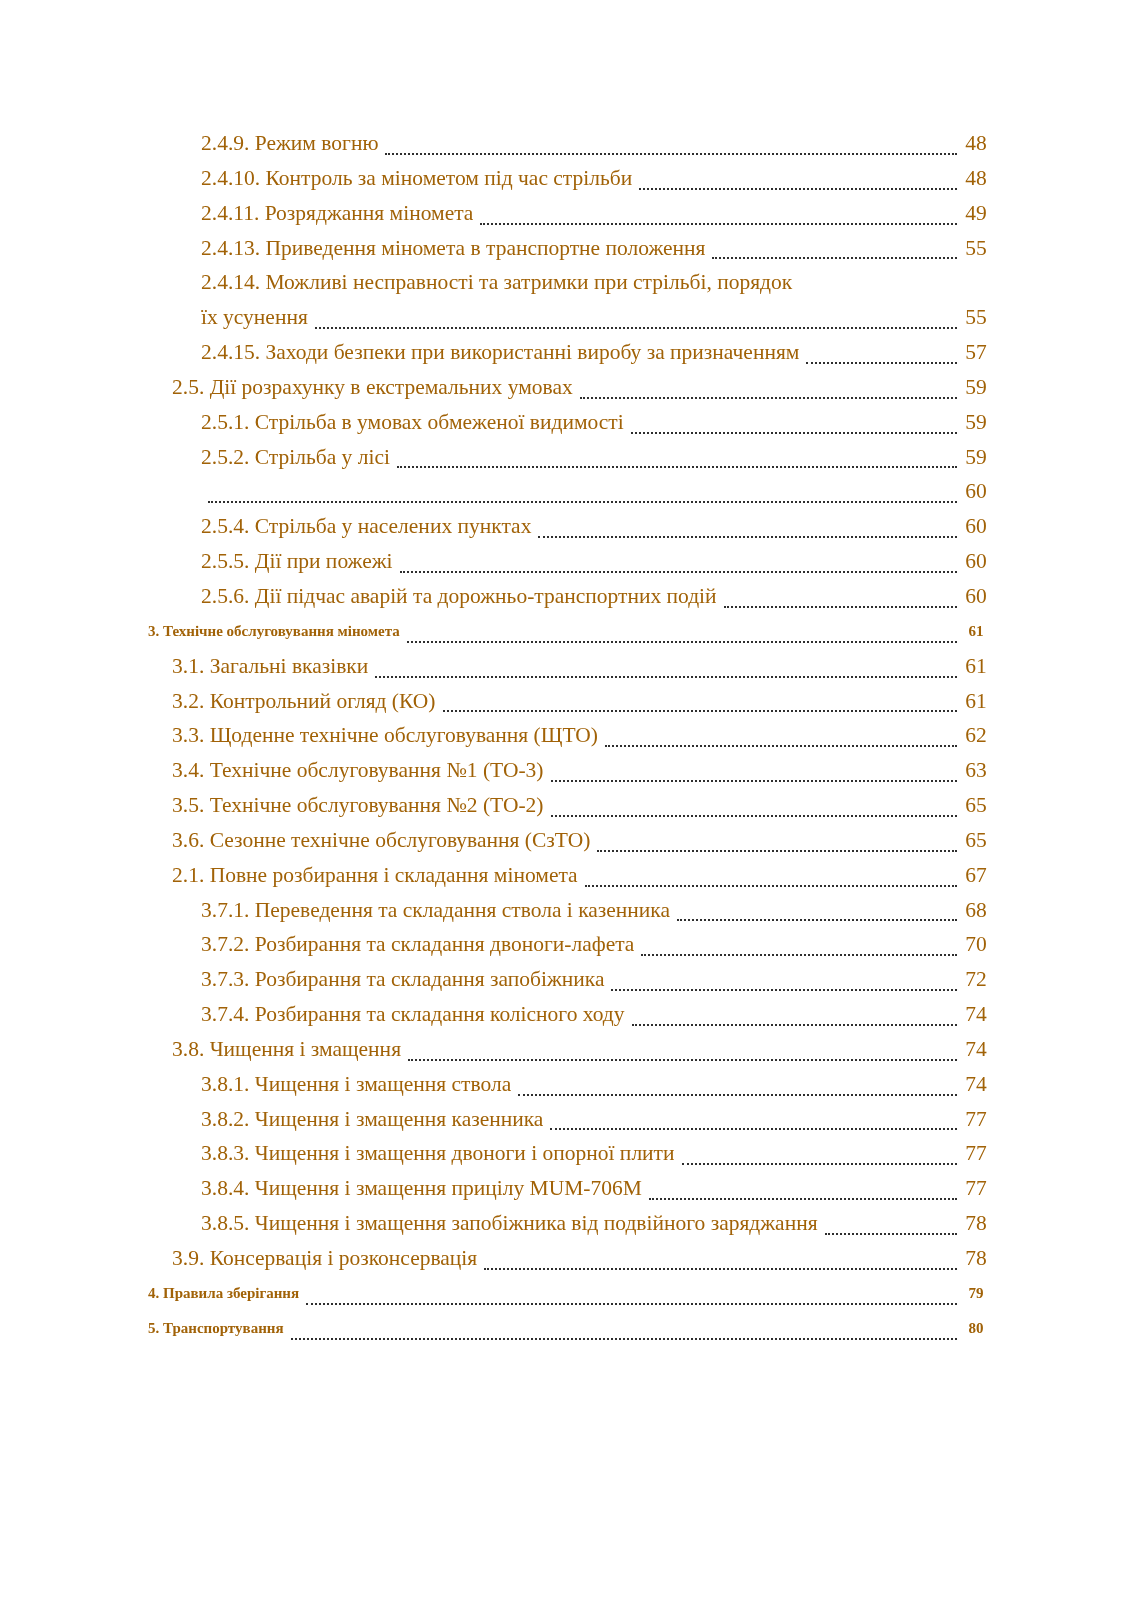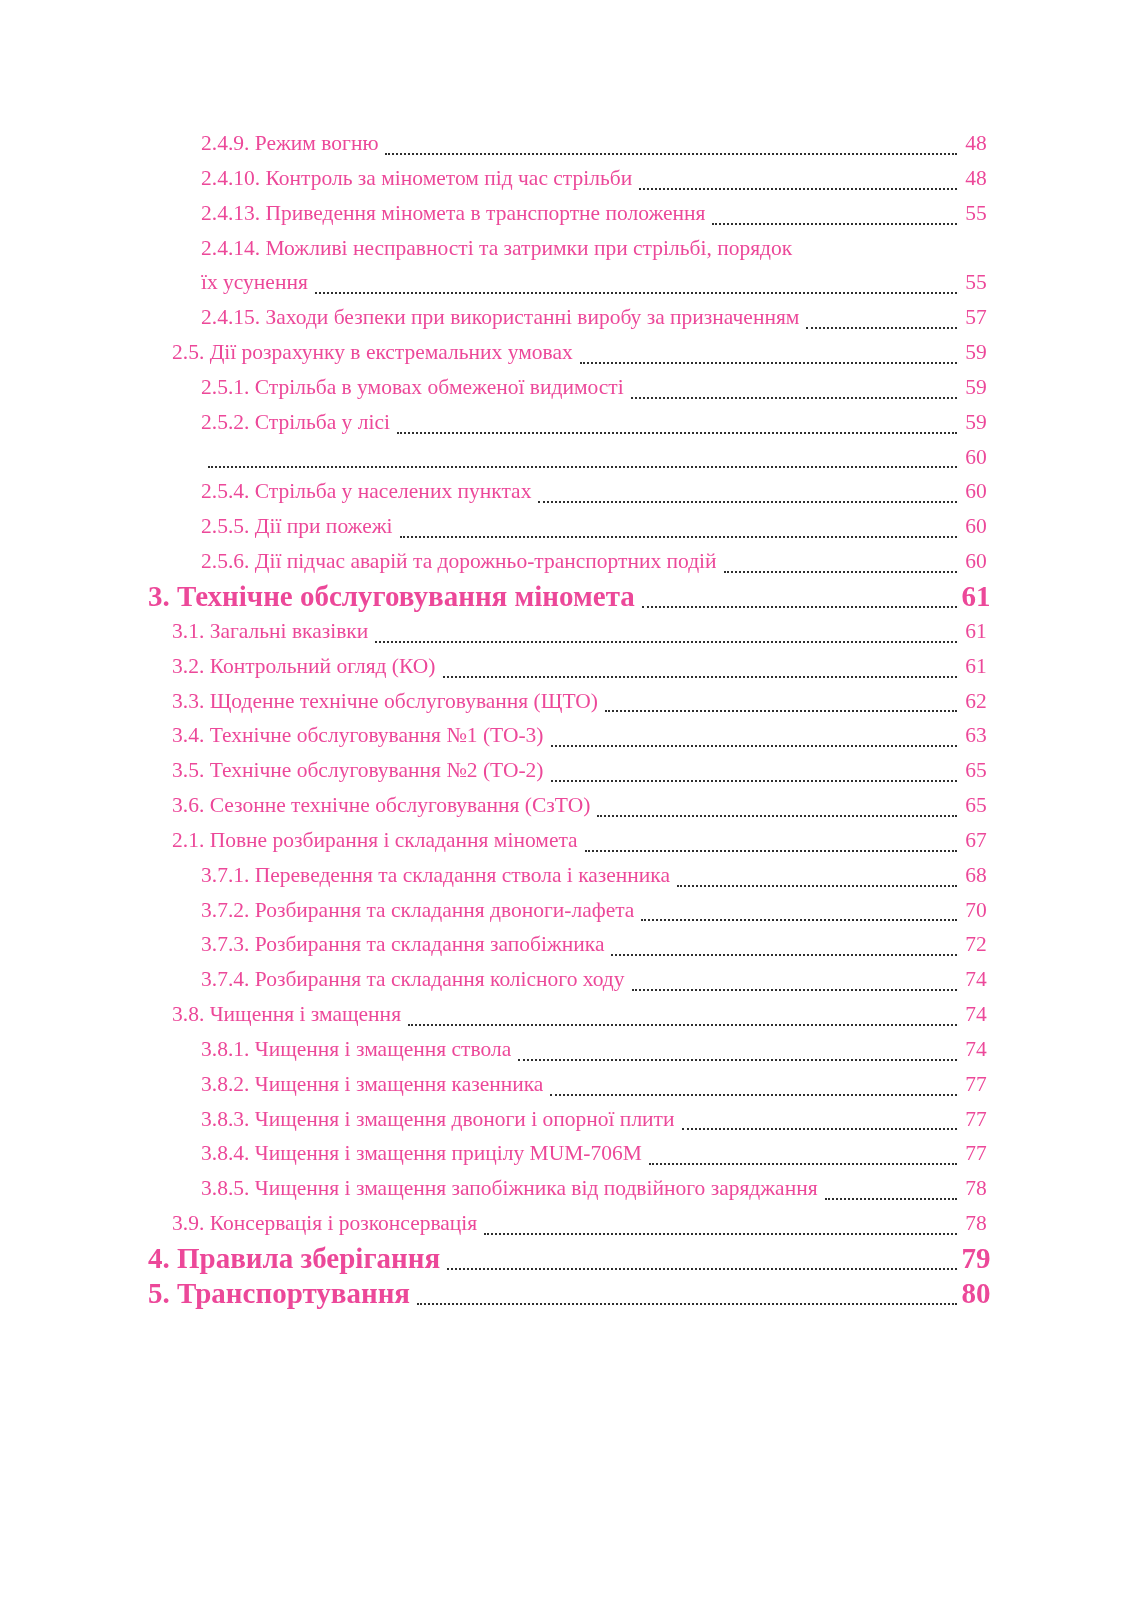--- a/index.html
+++ b/index.html
@@ -6,42 +6,42 @@
     margin: 0;
     padding: 0;
     background: #ffffff;
   }
   .page {
     position: relative;
     width: 1142px;
     height: 1415px;
     background: #ffffff;
     font-family: "Liberation Serif", "DejaVu Serif", serif;
-    color: #ec4899;
+    color: #a16207;
     overflow: hidden;
   }
   .toc {
     position: absolute;
     left: 148px;
     top: 126px;
     width: 843px;
   }
   .row {
     display: flex;
     align-items: flex-end;
     line-height: 34.85px;
     height: 34.85px;
     font-size: 21.5px;
     white-space: nowrap;
   }
   .row.level-1 { padding-left: 24px; }
   .row.level-2 { padding-left: 53px; }
   .row.bold {
     font-weight: bold;
-    font-size: 29px;
+    font-size: 15px;
   }
   .title {
     flex: 0 0 auto;
   }
   .dots {
     flex: 1 1 auto;
     min-width: 8px;
     border-bottom: 2.5px dotted #2e2e2e;
     margin: 0 4px 6px 7px;
   }
@@ -69,20 +69,25 @@
     <span class="title">2.4.9. Режим вогню</span>
     <span class="dots"></span>
     <span class="pg">48</span>
   </div>
       <div class="row level-2">
     <span class="title">2.4.10. Контроль за мінометом під час стрільби</span>
     <span class="dots"></span>
     <span class="pg">48</span>
   </div>
       <div class="row level-2">
+    <span class="title">2.4.11. Розряджання міномета</span>
+    <span class="dots"></span>
+    <span class="pg">49</span>
+  </div>
+      <div class="row level-2">
     <span class="title">2.4.13. Приведення міномета в транспортне положення</span>
     <span class="dots"></span>
     <span class="pg">55</span>
   </div>
       <div class="row level-2">
     <span class="title">2.4.14. Можливі несправності  та затримки при стрільбі, порядок</span>
 
   </div>
       <div class="row level-2">
     <span class="title">їх усунення</span>

